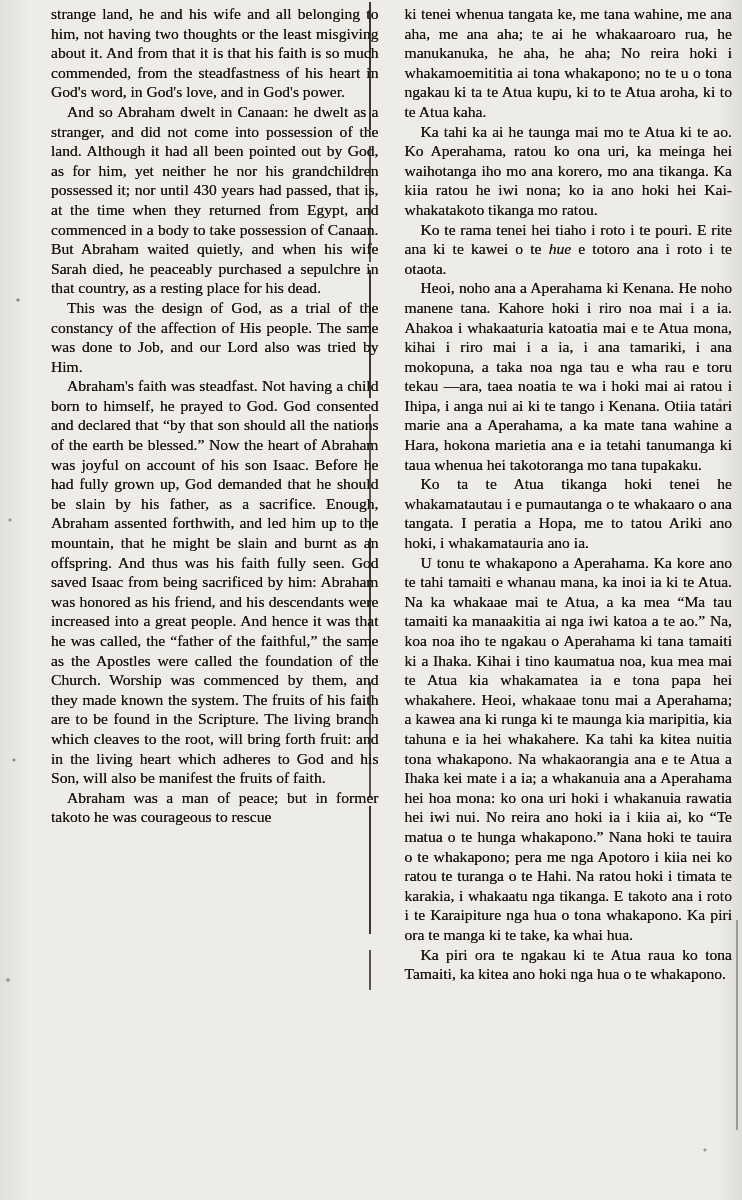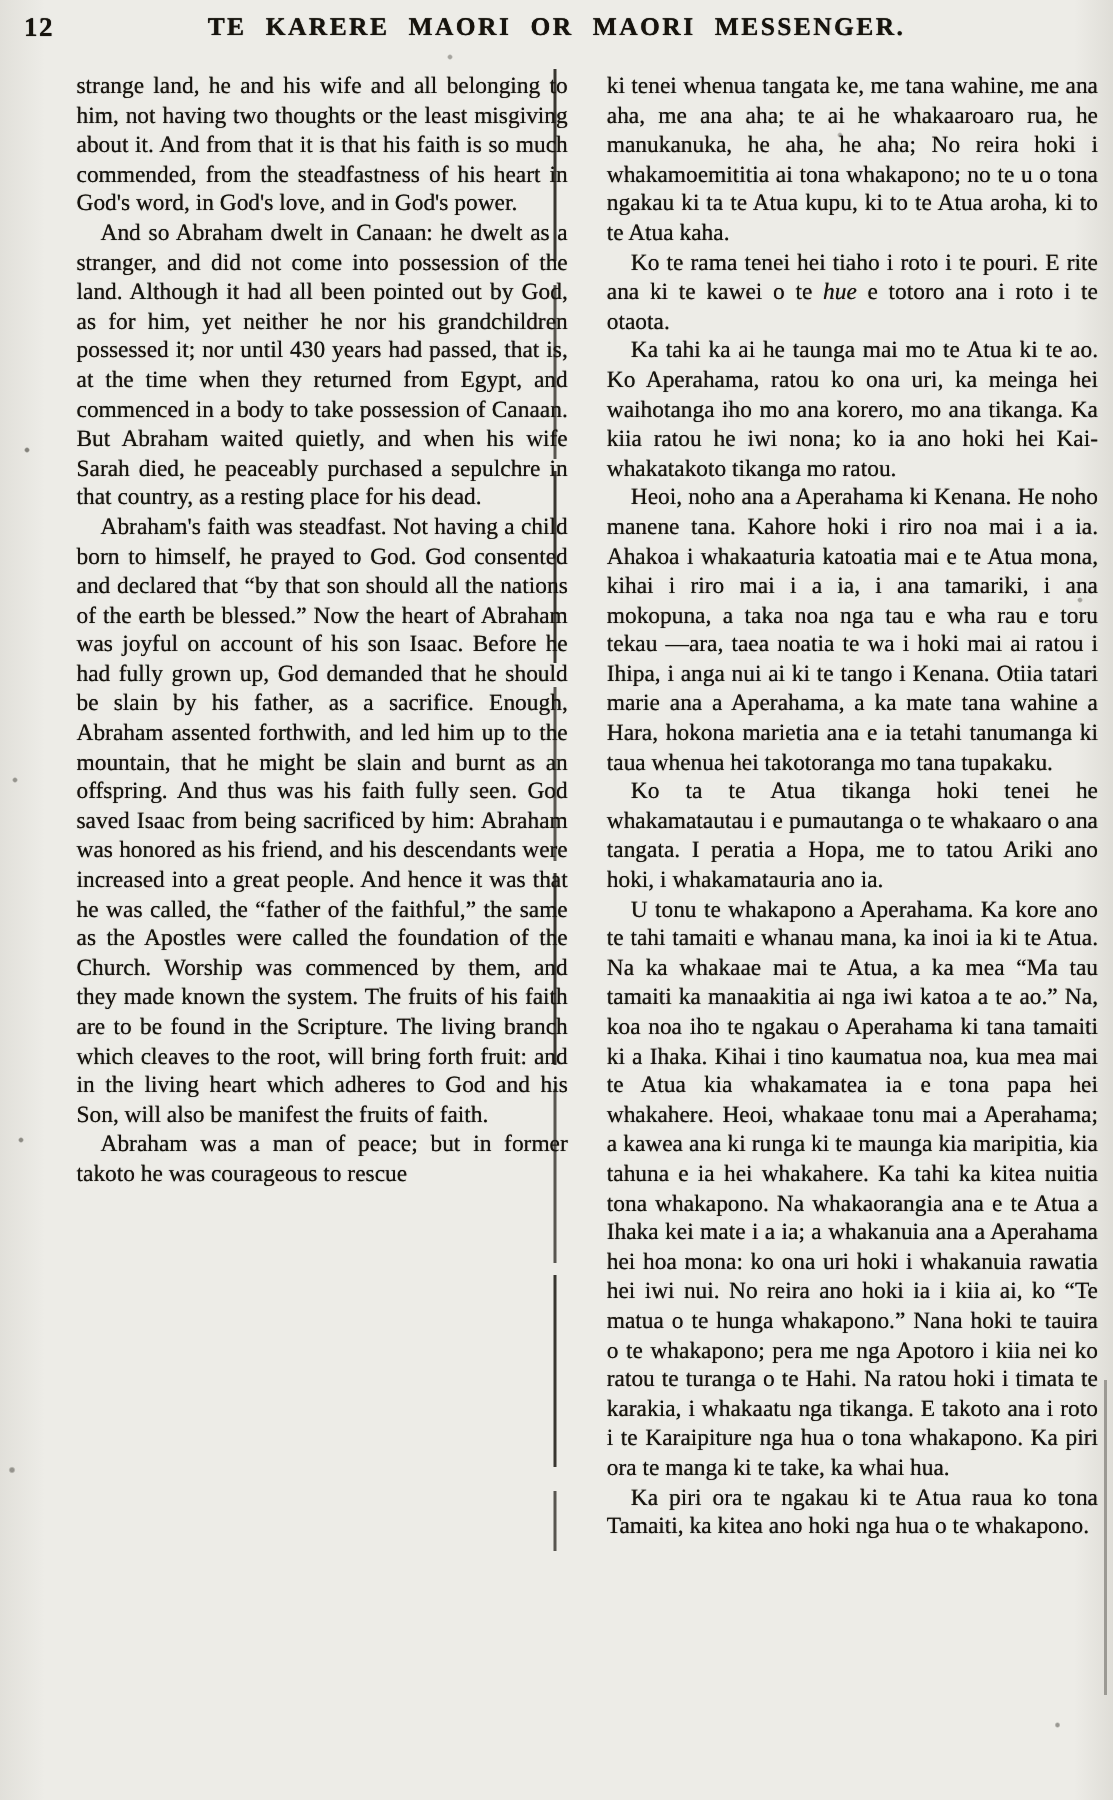--- a/index.html
+++ b/index.html
@@ -73,41 +73,38 @@
   .edge-mark{
     position:absolute;right:4px;top:920px;height:210px;width:2px;
     background:rgba(25,22,16,.35);
   }
   i{font-style:italic;}
 </style>
 </head>
 <body>
 
 <div class="sheet">
-  <header class="page-header">
-    <span class="pagenum">12</span>
-    <h1 class="masthead">TE KARERE MAORI OR MAORI MESSENGER.</h1>
-  </header>
 
   <div class="columns">
     <section class="col col-left">
 
     <p class="para">strange land, he and his wife and all belonging to him, not having two thoughts or the least misgiving about it.  And from that it is that his faith is so much commended, from the steadfastness of his heart in God's word, in God's love, and in God's power.</p>
         <p class="para">And so Abraham dwelt in Canaan: he dwelt as a stranger, and did not come into possession of the land.  Although it had all been pointed out by God, as for him, yet neither he nor his grandchildren possessed it; nor until 430 years had passed, that is, at the time when they returned from Egypt, and commenced in a body to take possession of Canaan.  But Abraham waited quietly, and when his wife Sarah died, he peaceably purchased a sepulchre in that country, as a resting place for his dead.</p>
+        <p class="para">This was the design of God, as a trial of the constancy of the affection of His people.  The same was done to Job, and our Lord also was tried by Him.</p>
         <p class="para">Abraham's faith was steadfast.  Not having a child born to himself, he prayed to God.  God consented and declared that “by that son should all the nations of the earth be blessed.”  Now the heart of Abraham was joyful on account of his son Isaac.  Before he had fully grown up, God demanded that he should be slain by his father, as a sacrifice.  Enough, Abraham assented forthwith, and led him up to the mountain, that he might be slain and burnt as an offspring.  And thus was his faith fully seen.  God saved Isaac from being sacrificed by him: Abraham was honored as his friend, and his descendants were increased into a great people.  And hence it was that he was called, the “father of the faithful,” the same as the Apostles were called the foundation of the Church.  Worship was commenced by them, and they made known the system. The fruits of his faith are to be found in the Scripture.  The living branch which cleaves to the root, will bring forth fruit: and in the living heart which adheres to God and his Son, will also be manifest the fruits of faith.</p>
         <p class="para">Abraham was a man of peace; but in former takoto he was courageous to rescue</p>
       </section>
 
     <div class="col-rule"></div>
 
     <section class="col col-right">
 
     <p class="para">ki tenei whenua tangata ke, me tana wahine, me ana aha, me ana aha; te ai he whakaaroaro rua, he manukanuka, he aha, he aha; No reira hoki i whakamoemititia ai tona whakapono; no te u o tona ngakau ki ta te Atua kupu, ki to te Atua aroha, ki to te Atua kaha.</p>
+        <p class="para">Ka tahi ka ai he taunga mai mo te Atua ki te ao.  Ko Aperahama, ratou ko ona uri, ka meinga hei waihotanga iho mo ana korero, mo ana tikanga.  Ka kiia ratou he iwi nona; ko ia ano hoki hei Kai-whakatakoto tikanga mo ratou.</p>
         <p class="para">Ko te rama tenei hei tiaho i roto i te pouri.  E rite ana ki te kawei o te <i>hue</i> e totoro ana i roto i te otaota.</p>
-        <p class="para">Ka tahi ka ai he taunga mai mo te Atua ki te ao.  Ko Aperahama, ratou ko ona uri, ka meinga hei waihotanga iho mo ana korero, mo ana tikanga.  Ka kiia ratou he iwi nona; ko ia ano hoki hei Kai-whakatakoto tikanga mo ratou.</p>
         <p class="para">Heoi, noho ana a Aperahama ki Kenana. He noho manene tana.  Kahore hoki i riro noa mai i a ia.  Ahakoa i whakaaturia katoatia mai e te Atua mona, kihai i riro mai i a ia, i ana tamariki, i ana mokopuna, a taka noa nga tau e wha rau e toru tekau —ara, taea noatia te wa i hoki mai ai ratou i Ihipa, i anga nui ai ki te tango i Kenana.  Otiia tatari marie ana a Aperahama, a ka mate tana wahine a Hara, hokona marietia ana e ia tetahi tanumanga ki taua whenua hei takotoranga mo tana tupakaku.</p>
         <p class="para">Ko ta te Atua tikanga hoki tenei he whakamatautau i e pumautanga o te whakaaro o ana tangata.  I peratia a Hopa, me to tatou Ariki ano hoki, i whakamatauria ano ia.</p>
         <p class="para">U tonu te whakapono a Aperahama.  Ka kore ano te tahi tamaiti e whanau mana, ka inoi ia ki te Atua.  Na ka whakaae mai te Atua, a ka mea “Ma tau tamaiti ka manaakitia ai nga iwi katoa a te ao.”  Na, koa noa iho te ngakau o Aperahama ki tana tamaiti ki a Ihaka.  Kihai i tino kaumatua noa, kua mea mai te Atua kia whakamatea ia e tona papa hei whakahere.  Heoi, whakaae tonu mai a Aperahama; a kawea ana ki runga ki te maunga kia maripitia, kia tahuna e ia hei whakahere.  Ka tahi ka kitea nuitia tona whakapono.  Na whakaorangia ana e te Atua a Ihaka kei mate i a ia; a whakanuia ana a Aperahama hei hoa mona: ko ona uri hoki i whakanuia rawatia hei iwi nui.  No reira ano hoki ia i kiia ai, ko “Te matua o te hunga whakapono.”  Nana hoki te tauira o te whakapono; pera me nga Apotoro i kiia nei ko ratou te turanga o te Hahi.  Na ratou hoki i timata te karakia, i whakaatu nga tikanga.  E takoto ana i roto i te Karaipiture nga hua o tona whakapono.  Ka piri ora te manga ki te take, ka whai hua.</p>
         <p class="para">Ka piri ora te ngakau ki te Atua raua ko tona Tamaiti, ka kitea ano hoki nga hua o te whakapono.</p>
       </section>
   </div>
 
   <div class="edge-mark"></div>
 </div>
 

